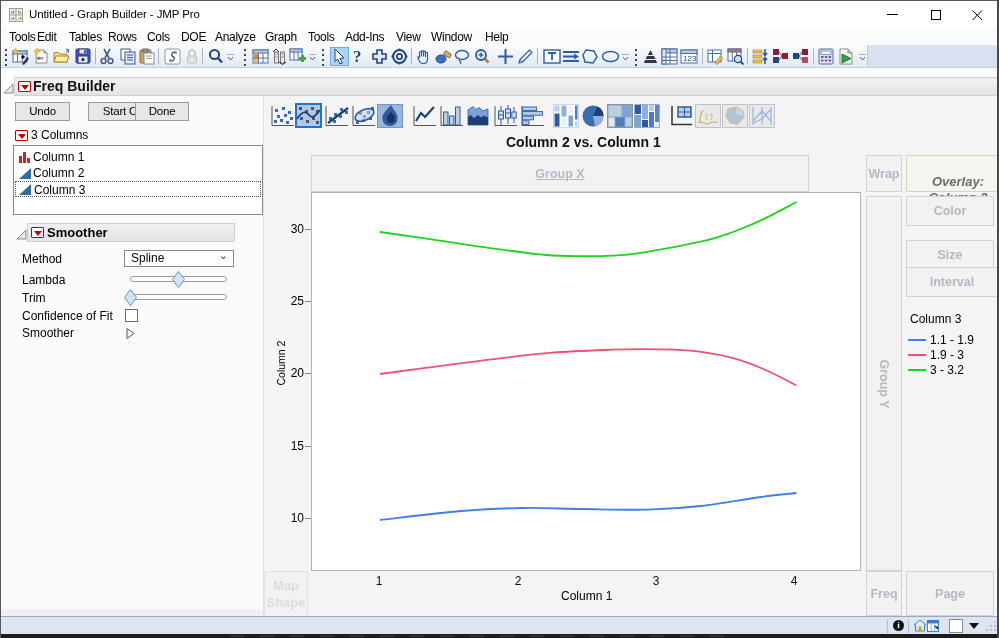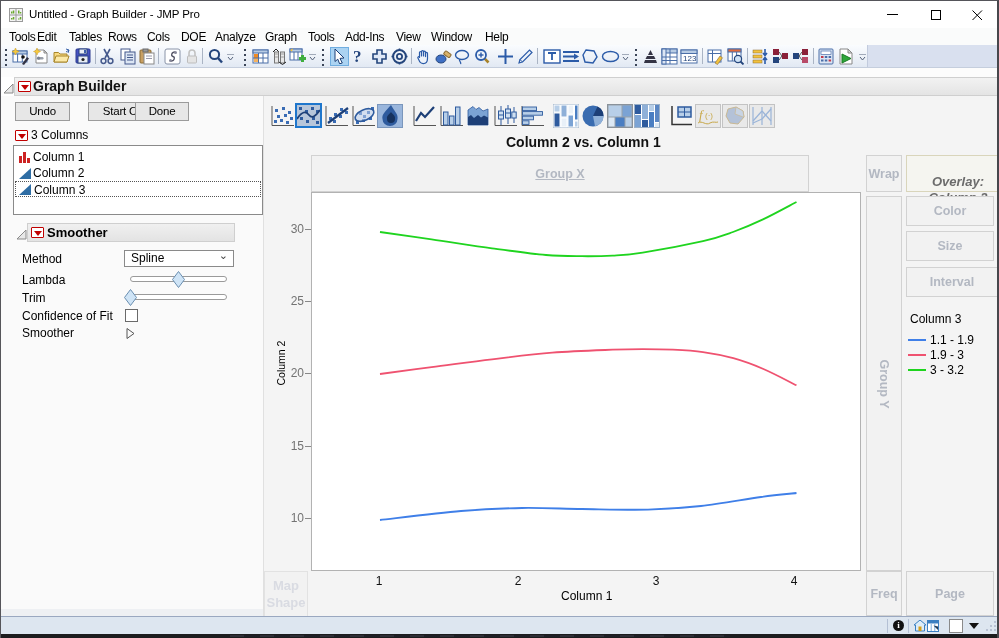--- a/index.html
+++ b/index.html
@@ -40,21 +40,21 @@
 #method-dd { position:absolute; left:124px; top:250px; width:110px; height:17px; background:#fff; border:1px solid #8a8a8a; font-size:12px; padding-left:6px; line-height:15px; }
 #method-dd:after { content:"\2304"; position:absolute; right:5px; top:-3px; color:#444; font-size:11px; }
 .slider-track { position:absolute; width:97px; height:6px; background:#fff; border:1px solid #9a9a9a; border-radius:3px; }
 #cof-box { position:absolute; left:125px; top:309px; width:13px; height:13px; background:#fff; border:1px solid #6a6a6a; }
 
 .zone { position:absolute; background:#f2f2f2; border:1px solid #d2d2d2; color:#b3b8c2; font-weight:bold; font-size:12.5px; text-align:center; }
 .zbig { display:flex; align-items:center; justify-content:center; }
 
 #plot { position:absolute; left:311px; top:192px; width:550px; height:379px; background:#fff; border:1px solid #b2b2b2; }
 .tick-y { position:absolute; left:305px; width:6px; height:1px; background:#888; }
-.ylab { position:absolute; left:276px; width:28px; text-align:right; font-size:12px; color:#737373; }
+.ylab { position:absolute; left:276px; width:28px; text-align:right; font-size:12px; color:#000000; }
 .xlab { position:absolute; top:574px; width:20px; text-align:center; font-size:12px; color:#111; }
 
 .legtext { position:absolute; font-size:12px; color:#000; }
 .legline { position:absolute; width:18px; height:2px; }
 
 #statusbar { position:absolute; left:1px; top:616px; width:997px; height:18px; background:#dde6f0; border-top:1px solid #9aa8c0; }
 #taskstrip { position:absolute; left:0px; top:634px; width:999px; height:4px; background:#1c1c1e; }
 .pal { position:absolute; top:104px; z-index:5; }
 .pal.selp { background:#b7c6da; border:2px solid #1e76cc; top:103px; }
 .pal.selp svg { display:block; }
@@ -515,21 +515,21 @@
         </g>
       </svg>
     </div>
 </div>
 <div id="gb-strip"></div>
 <div id="gb-header"></div>
 <svg class="abs" style="left:3px;top:83px" width="11" height="11">
     <path d="M1,10 L10,10 L10,1 Z" fill="#e8e8e8" stroke="#8a8a8a" stroke-width="1"></path>
   </svg>
 <div class="redbtn" style="left:18px;top:81px"></div>
-<div id="gb-title">Graph Builder</div>
+<div id="gb-title">Freq Builder</div>
 
 <div id="leftpanel"></div>
 <div style="position:absolute;left:1px;top:609px;width:262px;height:7px;background:#eef0f3;"></div>
 <div id="graybg"></div>
 
 <div class="btn" style="left:15px;width:55px;">Undo</div>
 <div class="btn" style="left:88px;width:80px;">Start Over</div>
 <div class="btn" style="left:135px;width:54px;">Done</div>
 
 <div class="redbtn" style="left:15px;top:130px"></div>
@@ -607,21 +607,21 @@
 <div class="xlab" style="left:369px;">1</div>
 <div class="xlab" style="left:508px;">2</div>
 <div class="xlab" style="left:646px;">3</div>
 <div class="xlab" style="left:784px;">4</div>
 <div class="lbl" style="left:561px;top:589px;">Column 1</div>
 
 <div class="zone" style="left:866px;top:196px;width:36px;height:375px;">
   <div style="position:absolute;left:-21px;top:180px;width:76px;transform:rotate(90deg);transform-origin:center;">Group Y</div>
 </div>
 <div class="zone zbig" style="left:906px;top:196px;width:88px;height:30px;">Color</div>
-<div class="zone zbig" style="left:906px;top:231px;width:88px;height:30px;">Size</div>
+<div class="zone zbig" style="left:906px;top:240px;width:88px;height:30px;">Size</div>
 <div class="zone zbig" style="left:906px;top:267px;width:92px;height:30px;">Interval</div>
 
 <div class="legtext" style="left:910px;top:312px;">Column 3</div>
 <div class="legline" style="left:908px;top:339px;background:#3f7fe8;"></div>
 <div class="legtext" style="left:930px;top:333px;">1.1 - 1.9</div>
 <div class="legline" style="left:908px;top:354px;background:#ef5270;"></div>
 <div class="legtext" style="left:930px;top:348px;">1.9 - 3</div>
 <div class="legline" style="left:908px;top:369px;background:#1fd41f;"></div>
 <div class="legtext" style="left:930px;top:363px;">3 - 3.2</div>
 

